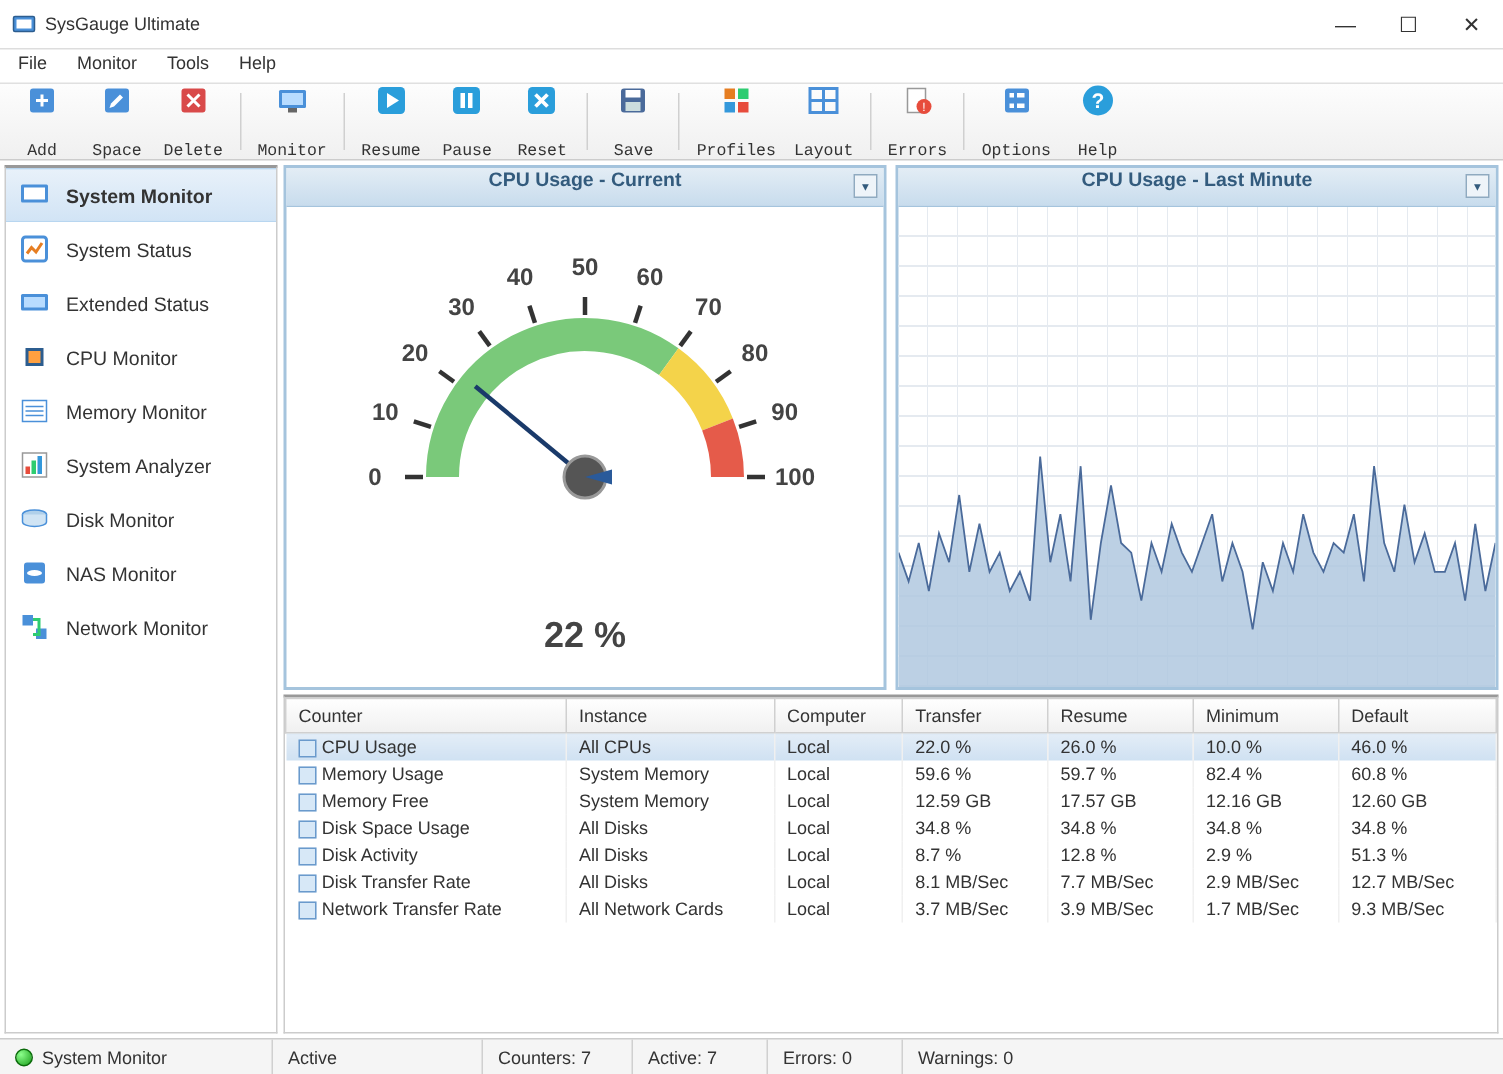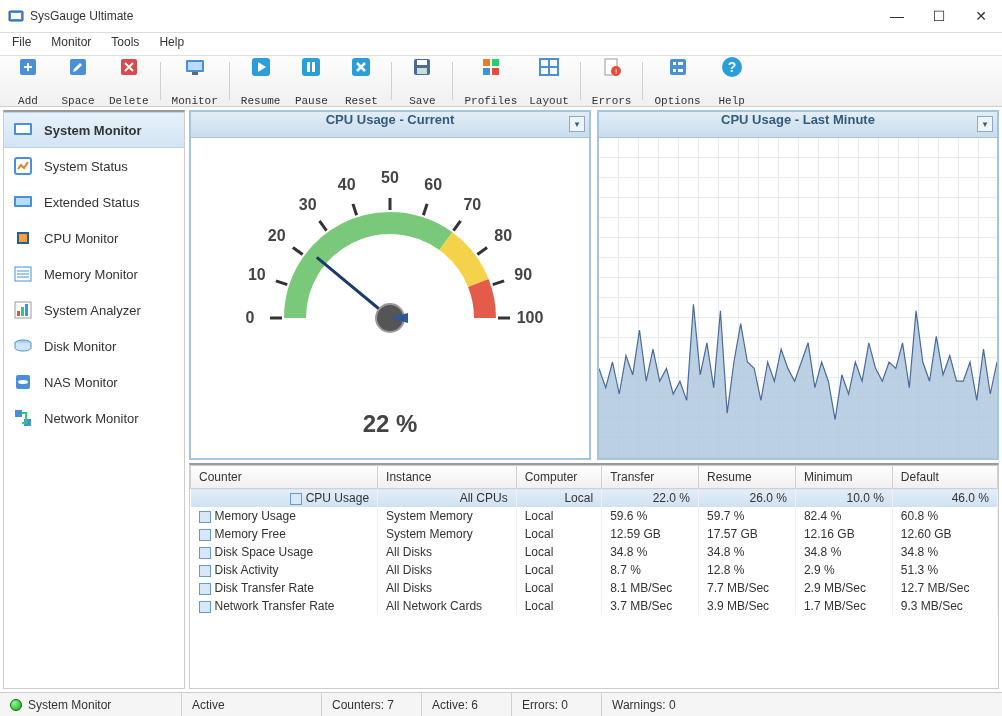--- a/index.html
+++ b/index.html
@@ -27,21 +27,21 @@
 .panel-header { height: 26px; background: linear-gradient(#e3edf5, #c8dced); display: flex; justify-content: center; position: relative; border-bottom: 1px solid #a5c4dd; }
 .panel-title { font-weight: bold; color: #335b7d; font-size: 13px; }
 .panel-collapse { position: absolute; right: 4px; top: 4px; width: 16px; height: 16px; border: 1px solid #8faac0; background: #eef4f9; cursor: pointer; display: flex; align-items: center; justify-content: center; font-size: 9px; color: #335b7d; }
 .gauge-body { height: 320px; position: relative; display: flex; flex-direction: column; align-items: center; }
 .gauge-value { font-size: 24px; font-weight: bold; color: #444; margin-top: -8px; }
 .chart-body { height: 320px; position: relative; background: repeating-linear-gradient(to right, transparent, transparent 19px, #e5eaf0 19px, #e5eaf0 20px), repeating-linear-gradient(to bottom, transparent, transparent 19px, #e5eaf0 19px, #e5eaf0 20px); overflow: hidden; }
 .table-wrap { flex: 1; border: 1px solid #ccc; border-top: 2px solid #999; background: #fff; overflow: auto; }
 table { width: 100%; border-collapse: collapse; font-size: 12px; }
 th { text-align: left; padding: 4px 8px; background: linear-gradient(#fefefe, #f0f0f0); border: 1px solid #d0d0d0; font-weight: normal; color: #333; }
 td { padding: 2px 8px; border-right: 1px solid #f0f0f0; }
-tr.selected td { background: linear-gradient(#e3edf7, #cfe1f2); text-align: right; }
+tr.selected td { background: linear-gradient(#e3edf7, #cfe1f2); }
 .row-icon { width: 12px; height: 12px; display: inline-block; vertical-align: middle; margin-right: 4px; border: 1px solid #6a9acc; background: #d7e8f7; }
 .statusbar { height: 24px; display: flex; align-items: center; border-top: 1px solid #ccc; background: #f5f5f5; font-size: 12px; }
 .statusbar .status-cell { padding: 0 10px; border-right: 1px solid #d0d0d0; height: 100%; display: flex; align-items: center; }
 .statusbar .status-cell:first-child { gap: 6px; }
 .status-dot { width: 12px; height: 12px; border-radius: 50%; background: radial-gradient(circle at 30% 30%, #8cff8c, #1a9e1a); border: 1px solid #0a6a0a; }
 </style>
 </head>
 <body>
 
 <div class="titlebar">
@@ -403,16 +403,16 @@
   </div>
 </div>
 
 <div class="statusbar">
   <div class="status-cell" style="width:182px">
     <span class="status-dot"></span>
     <span>System Monitor</span>
   </div>
   <div class="status-cell" style="width:140px">Active</div>
   <div class="status-cell" style="width:100px">Counters: 7</div>
-  <div class="status-cell" style="width:90px">Active: 6</div>
+  <div class="status-cell" style="width:90px">Active: 7</div>
   <div class="status-cell" style="width:90px">Errors: 0</div>
   <div class="status-cell" style="width:100px;border-right:none">Warnings: 0</div>
 </div>
 
 </body></html>

